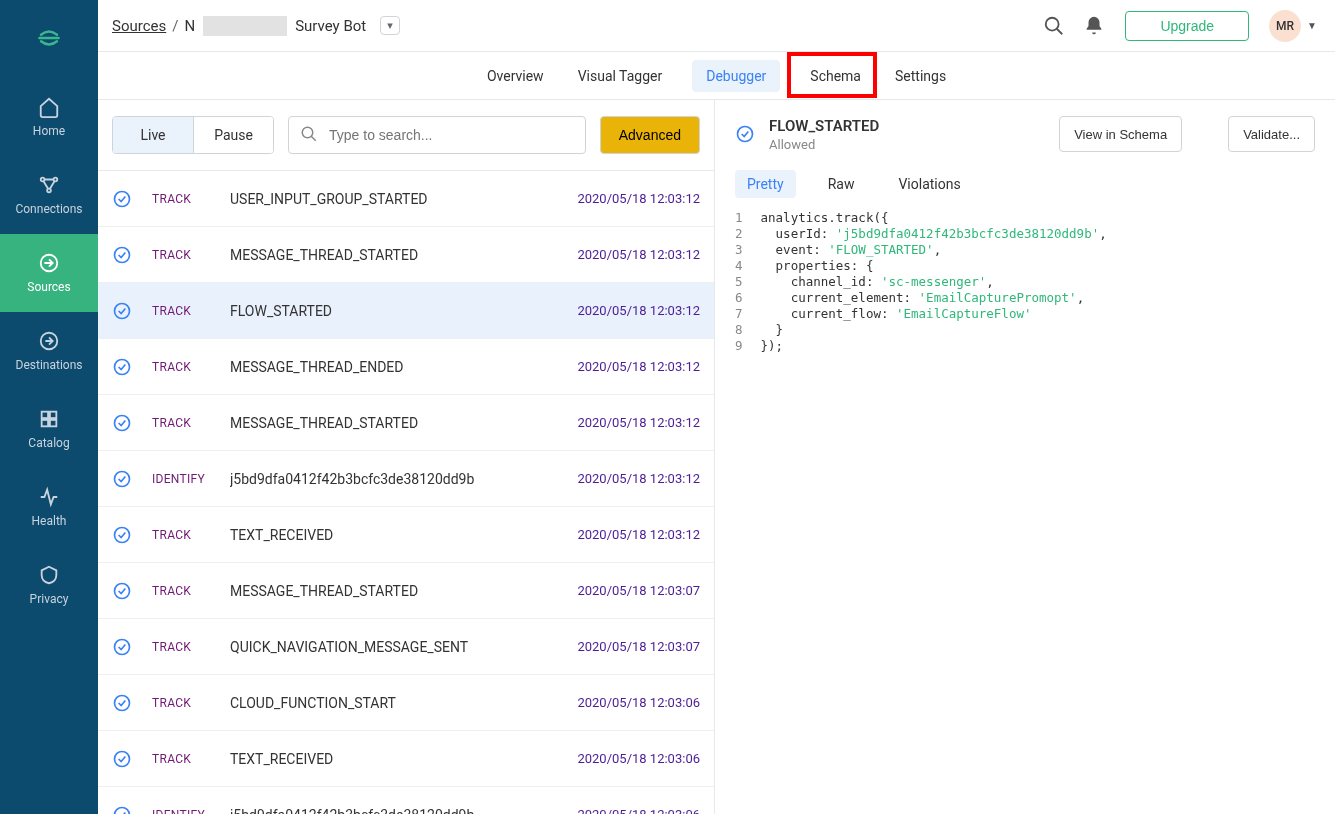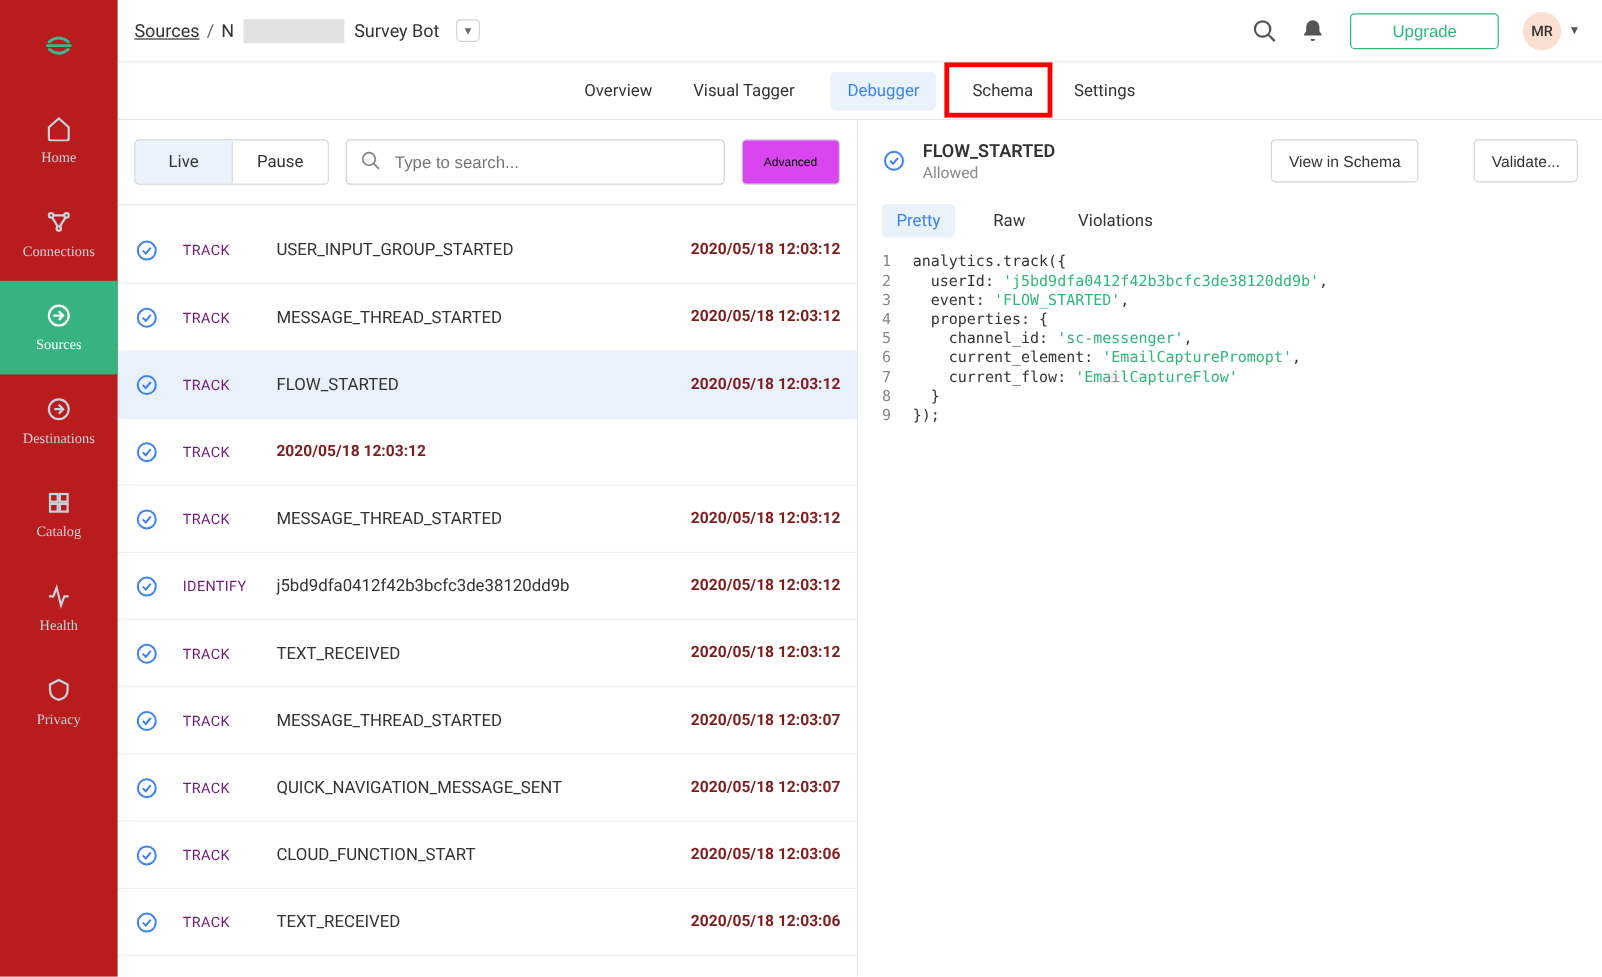--- a/index.html
+++ b/index.html
@@ -1,20 +1,20 @@
 <!DOCTYPE html>
 <html><head>
 <meta charset="utf-8">
 <style>
 * { box-sizing: border-box; margin: 0; padding: 0; }
 body { font-family: -apple-system, BlinkMacSystemFont, "Segoe UI", Roboto, sans-serif; background: #fff; color: #333; font-size: 14px; height: 814px; width: 1335px; overflow: hidden; }
 .app { display: flex; height: 100%; }
 
 
-.sidebar { width: 98px; background: #b91c1c; display: flex; flex-direction: column; align-items: center; padding-top: 18px; flex-shrink: 0; font-family: Liberation Serif, serif; }
+.sidebar { width: 98px; background: #0c4a6e; display: flex; flex-direction: column; align-items: center; padding-top: 18px; flex-shrink: 0; }
 .logo { width: 40px; height: 40px; display: flex; align-items: center; justify-content: center; margin-bottom: 20px; }
 .nav-item { width: 98px; height: 78px; display: flex; flex-direction: column; align-items: center; justify-content: center; color: #c8d3de; cursor: pointer; font-size: 12px; gap: 6px; }
 .nav-item.sources-active { background: #36b37e; }
 .nav-icon { width: 22px; height: 22px; }
 
 
 .main { flex: 1; display: flex; flex-direction: column; height: 100%; overflow: hidden; }
 
 
 .header { height: 52px; display: flex; align-items: center; padding: 0 18px 0 14px; border-bottom: 1px solid #e6e9ec; }
@@ -32,40 +32,40 @@
 
 .tabs-row { display: flex; justify-content: center; gap: 26px; border-bottom: 1px solid #e6e9ec; height: 48px; align-items: center; position: relative; }
 .tab { color: #333; font-size: 14px; padding: 12px 4px; cursor: pointer; }
 .tab.active { color: #3b82f6; background: #eaf2fc; padding: 8px 14px; border-radius: 4px; }
 .tab-highlight-box { position:absolute; border: 4px solid #f00; pointer-events:none; }
 
 
 .panes { flex: 1; display: flex; overflow: hidden; }
 
 
-.left-pane { width: 617px; display: flex; flex-direction: column; border-right: 1px solid #e6e9ec; gap: 10px; }
+.left-pane { width: 617px; display: flex; flex-direction: column; border-right: 1px solid #e6e9ec; }
 .toolbar { display: flex; align-items: center; padding: 16px 14px; gap: 14px; border-bottom: 1px solid #e6e9ec; }
 .toggle-group { display: flex; border: 1px solid #d0d4d9; border-radius: 4px; overflow: hidden; }
 .toggle-btn { width: 80px; height: 36px; display: flex; align-items: center; justify-content: center; background: #fff; cursor: pointer; font-size: 14px; color: #333; }
 .toggle-btn.active { background: #eaf2fc; }
 .toggle-btn + .toggle-btn { border-left: 1px solid #d0d4d9; }
 .search-wrap { flex: 1; position: relative; }
 .search-input { width: 100%; height: 38px; border: 1px solid #d0d4d9; border-radius: 4px; padding: 0 12px 0 40px; font-size: 14px; }
 .search-icon { position: absolute; left: 12px; top: 9px; width: 18px; height: 18px; color: #888; }
-.advanced-btn { border: 1px solid #d0d4d9; background: #d946ef; border-radius: 4px; height: 38px; padding: 0 18px; font-size: 10px; cursor: pointer; }
+.advanced-btn { border: 1px solid #d0d4d9; background: #eab308; border-radius: 4px; height: 38px; padding: 0 18px; font-size: 14px; cursor: pointer; }
 
 .event-list { flex: 1; overflow-y: auto; position: relative; }
 .event-list::-webkit-scrollbar { width: 8px; }
 .event-list::-webkit-scrollbar-thumb { background: #b9c0c7; border-radius: 4px; }
 .event-row { display: flex; align-items: center; height: 56px; padding: 0 14px; border-bottom: 1px solid #edeff1; cursor: pointer; gap: 20px; }
 .event-row.selected { background: #e8f1fc; }
 .row-icon { width: 20px; height: 20px; flex-shrink: 0; }
 .row-type { width: 58px; font-size: 12px; color: #701a75; letter-spacing: 0.3px; flex-shrink: 0; }
 .row-name { flex: 1; font-size: 14px; color: #333; white-space: nowrap; overflow:hidden; text-overflow: ellipsis; }
-.row-time { font-size: 13px; color: #7f1d1d; flex-shrink: 0; font-weight: bold; }
+.row-time { font-size: 13px; color: #4c1d95; flex-shrink: 0; }
 
 
 .right-pane { flex: 1; display: flex; flex-direction: column; padding: 16px 20px; overflow: hidden; }
 .detail-header { display: flex; align-items: center; gap: 14px; margin-bottom: 18px; }
 .detail-title-block { flex: 1; }
 .detail-title { font-size: 15px; font-weight: 600; color: #333; }
 .detail-sub { font-size: 13px; color: #888; margin-top: 2px; }
 .detail-btn { border: 1px solid #d0d4d9; background: #fff; border-radius: 4px; height: 36px; padding: 0 14px; font-size: 13px; color: #333; cursor: pointer; margin-left: 32px; }
 
 .view-tabs { display: flex; gap: 20px; align-items: center; margin-bottom: 12px; }
@@ -222,20 +222,21 @@
               <div class="row-type">TRACK</div>
               <div class="row-name">FLOW_STARTED</div>
               <div class="row-time">2020/05/18 12:03:12</div>
             </div>
             <div class="event-row">
               <svg class="row-icon" viewBox="0 0 24 24" fill="none" stroke="#3b82f6" stroke-width="2">
                 <circle cx="12" cy="12" r="9"></circle>
                 <path d="M8 12l3 3 5-6"></path>
               </svg>
               <div class="row-type">TRACK</div>
+              <div class="row-name">MESSAGE_THREAD_ENDED</div>
               <div class="row-time">2020/05/18 12:03:12</div>
             </div>
             <div class="event-row">
               <svg class="row-icon" viewBox="0 0 24 24" fill="none" stroke="#3b82f6" stroke-width="2">
                 <circle cx="12" cy="12" r="9"></circle>
                 <path d="M8 12l3 3 5-6"></path>
               </svg>
               <div class="row-type">TRACK</div>
               <div class="row-name">MESSAGE_THREAD_STARTED</div>
               <div class="row-time">2020/05/18 12:03:12</div>

